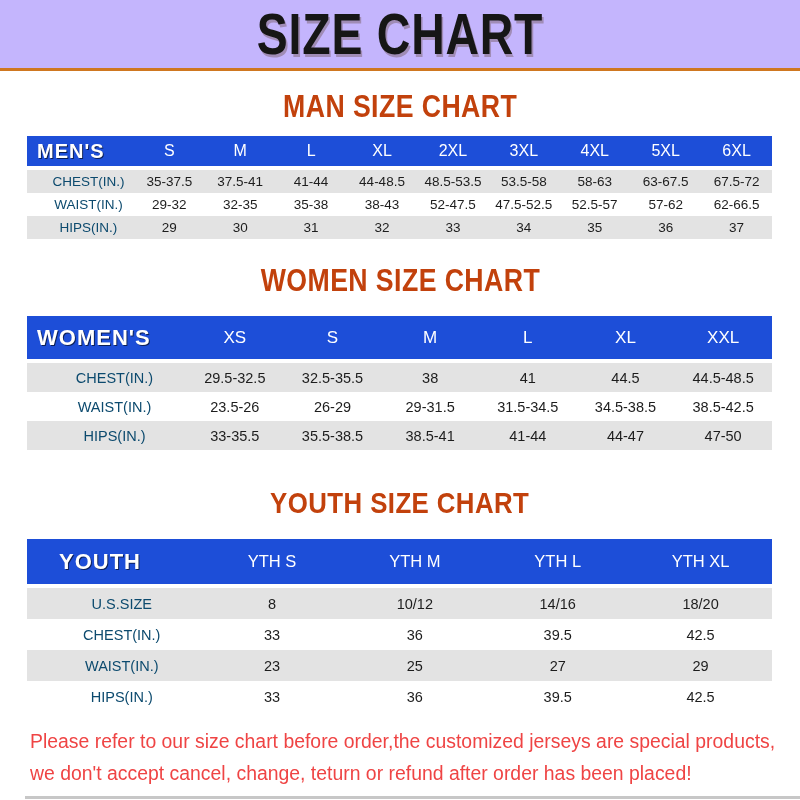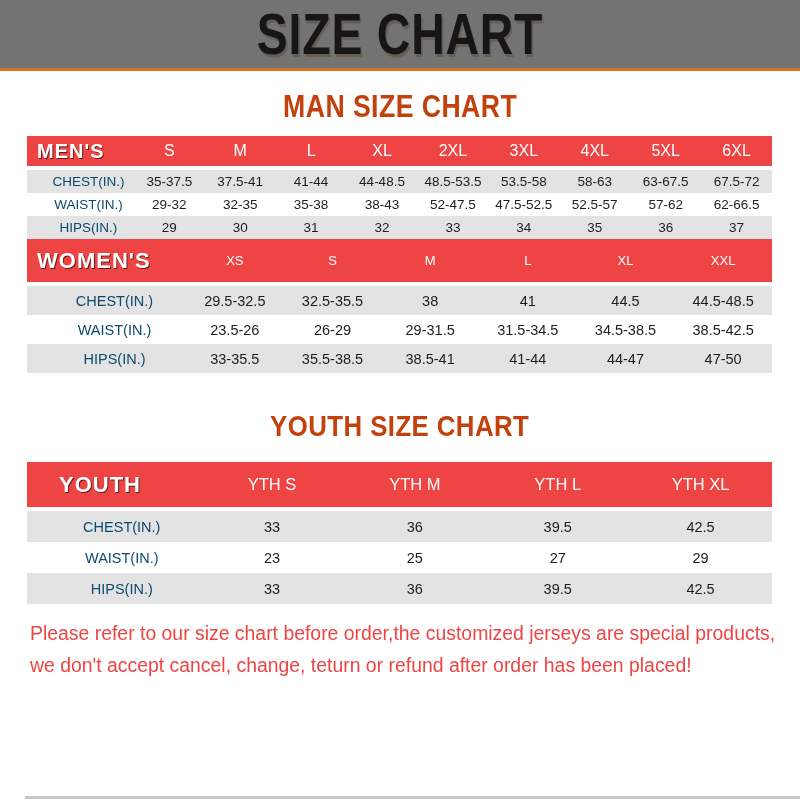--- a/index.html
+++ b/index.html
@@ -2,60 +2,60 @@
 <html><head>
 <meta charset="utf-8">
 <style>
   html,body{margin:0;padding:0;}
   body{
     width:800px;height:800px;background:#ffffff;position:relative;overflow:hidden;
     font-family:"Liberation Sans", sans-serif;
   }
   
   .banner{
-    height:68px;background:#737373;border-bottom:3px solid #cf7720;
+    height:68px;background:#c4b5fd;border-bottom:3px solid #cf7720;
     display:flex;align-items:center;justify-content:center;
   }
   .banner-text{
     font-size:58px;font-weight:bold;color:#161616;line-height:1;
     display:inline-block;transform:scaleX(0.80);transform-origin:center;
     letter-spacing:1px;text-shadow:2px 3px 0 rgba(70,35,0,0.28);
     white-space:nowrap;
   }
   
   .section-title{margin:0;text-align:center;color:#c2410c;font-weight:bold;line-height:1;}
   .section-title .condensed{display:inline-block;transform:scaleX(0.86);transform-origin:center;white-space:nowrap;letter-spacing:0.5px;}
   .sec1 .section-title{margin:20px 0 14px;font-size:31px;}
   .sec2 .section-title{margin:26px 0 20px;font-size:31px;}
   .sec3 .section-title{margin:38px 0 21px;font-size:30px;}
   
   .size-table{
     width:745px;margin-left:27px;border-collapse:collapse;table-layout:fixed;
   }
-  .size-table thead tr{background:#ef4444;margin-top:12px;}
+  .size-table thead tr{background:#1d4ed8;margin-top:12px;}
   .size-table thead th{
     color:#ffffff;font-weight:normal;text-align:center;padding:0;
     border-bottom:4px solid #ffffff;
   }
   .size-table thead th.corner{
     text-align:left;padding-left:10px;font-weight:bold;letter-spacing:1px;
     text-shadow:1px 1px 0 rgba(0,0,0,0.6);
   }
   .size-table tbody tr:nth-child(odd){background:#E3E3E3;}
   .size-table tbody tr:nth-child(even){background:#ffffff;}
   .size-table tbody td{
     text-align:center;color:#1d1d1d;padding:0;white-space:nowrap;
   }
   .size-table tbody td.row-label{color:#0c4a6e;padding-left:16px;}
   
   .men thead th{height:30px;font-size:16px;}
   .men thead th.corner{font-size:20px;width:13%;}
   .men tbody td{height:23px;font-size:13.5px;}
   
-  .women thead th{height:43px;font-size:13px;}
+  .women thead th{height:43px;font-size:17px;}
   .women thead th.corner{font-size:22px;width:20%;}
   .women tbody td{height:29px;font-size:14.5px;}
   
   .youth thead th{height:45px;font-size:16.5px;}
   .youth thead th.corner{font-size:22px;width:19%;padding-left:32px;}
   .youth tbody td{height:31px;font-size:14.5px;}
   
   .footer{margin:13px 8px 0 30px;color:#ef4444;}
   .footer div{
     font-size:20px;line-height:32px;white-space:nowrap;
@@ -125,20 +125,21 @@
             <td>33</td>
             <td>34</td>
             <td>35</td>
             <td>36</td>
             <td>37</td>
           </tr>
         </tbody>
       </table>
     </section>
     <section class="size-section sec2">
+      <h2 class="section-title"><span class="condensed">WOMEN SIZE CHART</span></h2>
       <table class="size-table women">
         <thead>
           <tr>
             <th class="corner">WOMEN'S</th>
             <th>XS</th>
             <th>S</th>
             <th>M</th>
             <th>L</th>
             <th>XL</th>
             <th>XXL</th>
@@ -182,20 +183,27 @@
           <tr>
             <th class="corner">YOUTH</th>
             <th>YTH S</th>
             <th>YTH M</th>
             <th>YTH L</th>
             <th>YTH XL</th>
           </tr>
         </thead>
         <tbody>
           <tr>
+            <td class="row-label">U.S.SIZE</td>
+            <td>8</td>
+            <td>10/12</td>
+            <td>14/16</td>
+            <td>18/20</td>
+          </tr>
+          <tr>
             <td class="row-label">CHEST(IN.)</td>
             <td>33</td>
             <td>36</td>
             <td>39.5</td>
             <td>42.5</td>
           </tr>
           <tr>
             <td class="row-label">WAIST(IN.)</td>
             <td>23</td>
             <td>25</td>

